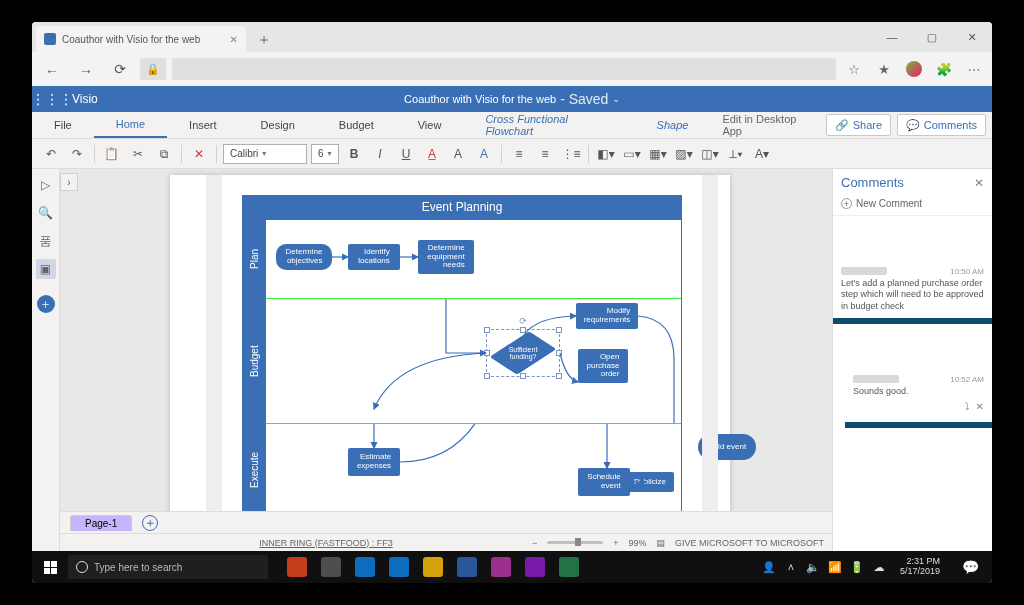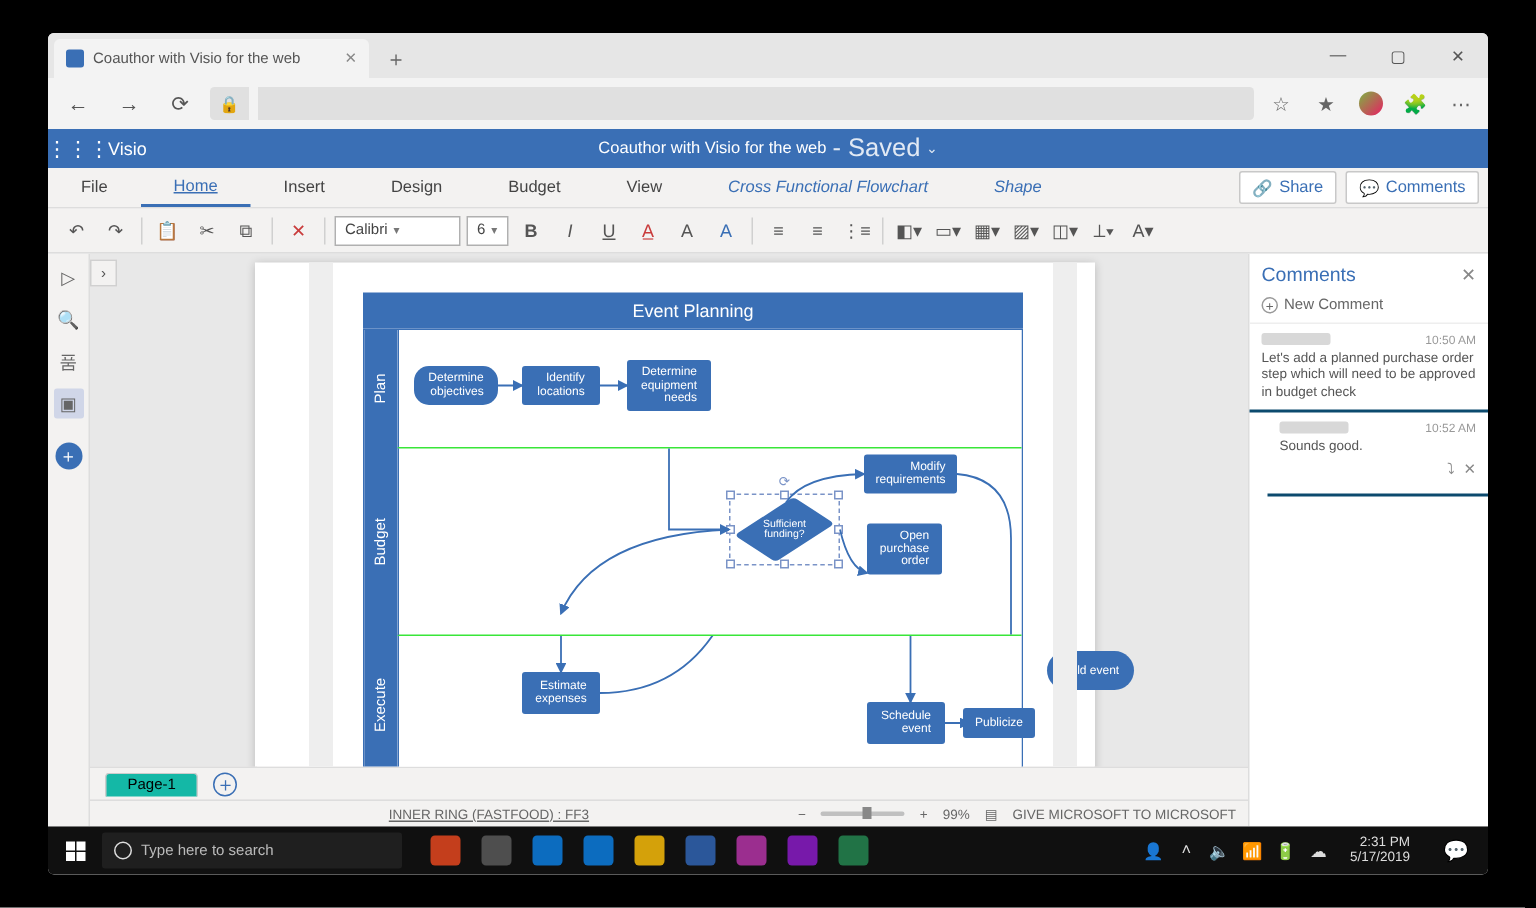--- a/index.html
+++ b/index.html
@@ -22,27 +22,27 @@
 .addr-input { flex:1; height:22px; background:#e0e0e0; border:none; border-radius:0 3px 3px 0; font-size:11px; }
 .addr-icon { width:24px; height:24px; display:flex; align-items:center; justify-content:center; color:#666; font-size:13px; }
 .logo-ico { width:16px; height:16px; border-radius:50%; background:linear-gradient(135deg,#7cb342,#e91e63); }
 
 
 .visio-header { height:26px; background:#3a6fb5; color:#fff; display:flex; align-items:center; font-size:12px; position:relative; }
 .waffle-btn { width:40px; height:26px; display:flex; align-items:center; justify-content:center; font-size:14px; }
 .app-name { font-weight:400; }
 .doc-title { position:absolute; left:50%; transform:translateX(-50%); display:flex; align-items:center; gap:4px; }
 .doc-name { font-size:11px; }
-.doc-status { font-size:17px; opacity:.85; }
+.doc-status { font-size:14px; opacity:.85; }
 .chev { font-size:9px; opacity:.85; }
 
 
 .ribbon-tabs { height:27px; background:#f3f2f1; display:flex; align-items:stretch; border-bottom:1px solid #ddd; font-size:11px; color:#444; }
 .rtab { padding:0 22px; display:flex; align-items:center; cursor:pointer; }
-.rtab.active { color:#3a6fb5; border-bottom:2px solid #3a6fb5;text-decoration:underline; }
+.rtab.active { color:#3a6fb5; border-bottom:2px solid #3a6fb5; }
 .rtab.contextual { color:#3a6fb5;font-style:italic; }
 .rdesk { padding:0 12px; display:flex; align-items:center; color:#666; }
 .rright { margin-left:auto; display:flex; gap:6px; padding-right:6px; align-items:center; }
 .rbtn { height:22px; border:1px solid #c8c8c8; background:#fff; padding:0 8px; display:flex; align-items:center; gap:4px; font-size:11px; color:#3a6fb5; border-radius:2px; }
 .ribbon-tools { height:30px; background:#f3f2f1; display:flex; align-items:center; padding:0 8px; gap:4px; border-bottom:1px solid #ddd; font-size:11px; }
 .tool { width:22px; height:22px; display:flex; align-items:center; justify-content:center; color:#555; border-radius:2px; font-size:12px; }
 .tool.red { color:#c93c3c; }
 .sep { width:1px; height:18px; background:#d0d0d0; margin:0 2px; }
 .font-box { height:20px; border:1px solid #b0b0b0; background:#fff; display:flex; align-items:center; padding:0 6px; font-size:10px; color:#444; }
 .font-name { width:84px; }
@@ -86,35 +86,35 @@
 .sel-box { position:absolute; border:1px dashed #7a93c7; }
 .handle { position:absolute; width:6px; height:6px; background:#fff; border:1px solid #7a93c7; }
 .rot { position:absolute; left:50%; top:-14px; width:10px; height:10px; margin-left:-5px; display:flex; align-items:center; justify-content:center; color:#7a93c7; font-size:9px; }
 
 
 .conn { stroke:#3a6fb5; stroke-width:1.2; fill:none; marker-end:url(#ah); }
 svg.connectors { position:absolute; left:0; top:0; width:100%; height:100%; pointer-events:none; }
 
 
 .pgtabs { height:22px; background:#f3f2f1; border-top:1px solid #ddd; display:flex; align-items:center; font-size:10px; }
-.pgtab { border:1px solid #ccc; border-bottom:none; background:#14b8a6; padding:2px 14px; margin-left:10px; border-radius:3px 3px 0 0; }
+.pgtab { border:1px solid #ccc; border-bottom:none; background:#c4b5fd; padding:2px 14px; margin-left:10px; border-radius:3px 3px 0 0; }
 .pgadd { margin-left:10px; color:#3a6fb5; font-size:13px; width:16px; height:16px; border:1px solid #3a6fb5; border-radius:50%; display:flex; align-items:center; justify-content:center; }
 .status { height:18px; background:#f3f2f1; border-top:1px solid #ddd; display:flex; align-items:center; font-size:9px; color:#666; }
 .status .center { margin:0 auto;text-decoration:underline; }
 .status .rightgrp { display:flex; gap:10px; padding-right:8px; align-items:center; }
 .zoom-slider { width:56px; height:3px; background:#c0c0c0; border-radius:2px; position:relative; }
 .zoom-slider:after { content:""; width:6px; height:8px; background:#888; position:absolute; left:28px; top:-3px; }
 
 
 .comments { width:160px; background:#fff; border-left:1px solid #ddd; display:flex; flex-direction:column; font-size:10px; }
 .cm-head { padding:6px 8px; color:#3a6fb5; font-size:13px; display:flex; align-items:center; }
 .cm-head .cx { margin-left:auto; color:#888; cursor:pointer; font-size:12px; }
 .cm-new { padding:2px 8px 6px; color:#666; display:flex; align-items:center; gap:4px; border-bottom:1px solid #eee; }
 .cm-new .plus { border:1px solid #999; border-radius:50%; width:11px; height:11px; display:flex; align-items:center; justify-content:center; font-size:9px; }
-.cm-item { padding:6px 8px; border-bottom:2px solid #0c4a6e; }
+.cm-item { padding:6px 8px; border-bottom:6px solid #0c4a6e;margin-top:45px; }
 .cm-item.indent { margin-left:12px; padding-bottom:10px; }
 .cm-author { width:46px; height:8px; background:#d8d8d8; border-radius:2px; margin-bottom:3px; }
 .cm-time { float:right; color:#999; font-size:8px; }
 .cm-text { color:#555; font-size:9px; line-height:1.25; }
 .cm-icos { display:flex; gap:6px; justify-content:flex-end; margin-top:4px; color:#888; font-size:10px; }
 
 
 .taskbar { height:32px; background:#101010; display:flex; align-items:center; color:#fff; font-size:10px; }
 .tb-start { width:36px; height:32px; display:flex; align-items:center; justify-content:center; }
 .win-logo { display:grid; grid-template-columns:6px 6px; grid-template-rows:6px 6px; gap:1px; }
@@ -176,20 +176,21 @@
 
 <div class="ribbon-tabs">
   <div class="rtab">File</div>
   <div class="rtab active">Home</div>
   <div class="rtab">Insert</div>
   <div class="rtab">Design</div>
   <div class="rtab">Budget</div>
   <div class="rtab">View</div>
   <div class="rtab contextual">Cross Functional Flowchart</div>
   <div class="rtab contextual">Shape</div>
+  <div class="rdesk">Edit in Desktop App</div>
   <div class="rright">
     <div class="rbtn">🔗 <span>Share</span></div>
     <div class="rbtn">💬 <span>Comments</span></div>
   </div>
 </div>
 
 <div class="ribbon-tools">
   <div class="tool">↶</div>
   <div class="tool">↷</div>
   <div class="sep"></div>
@@ -298,21 +299,21 @@
                   <path class="conn" d="M220 54 Q130 58 108 110"></path>
                 </svg>
               </div>
             </div>
 
             <div class="lane lane2">
               <div class="lane-head">Execute</div>
               <div class="lane-body">
                 <div class="shape rect" style="left:82px;top:24px;width:52px;height:28px">Estimate<br>expenses</div>
                 <div class="shape rect" style="left:312px;top:44px;width:52px;height:28px">Schedule<br>event</div>
-                <div class="shape rect" style="left:376px;top:48px;width:48px;height:20px">Publicize</div>
+                <div class="shape rect" style="left:360px;top:48px;width:48px;height:20px">Publicize</div>
                 <div class="shape pill" style="left:432px;top:10px;width:58px;height:26px">Hold event</div>
                 <svg class="connectors">
                   <path class="conn" d="M108 -10 L108 24"></path>
                   <path class="conn" d="M134 38 Q210 38 232 -56"></path>
                   <path class="conn" d="M341 -24 L341 44"></path>
                   <path class="conn" d="M364 58 L380 58"></path>
                   <path class="conn" d="M428 58 Q452 58 460 36"></path>
                   <path class="conn" d="M408 -36 Q408 0 440 16"></path>
                 </svg>
               </div>

